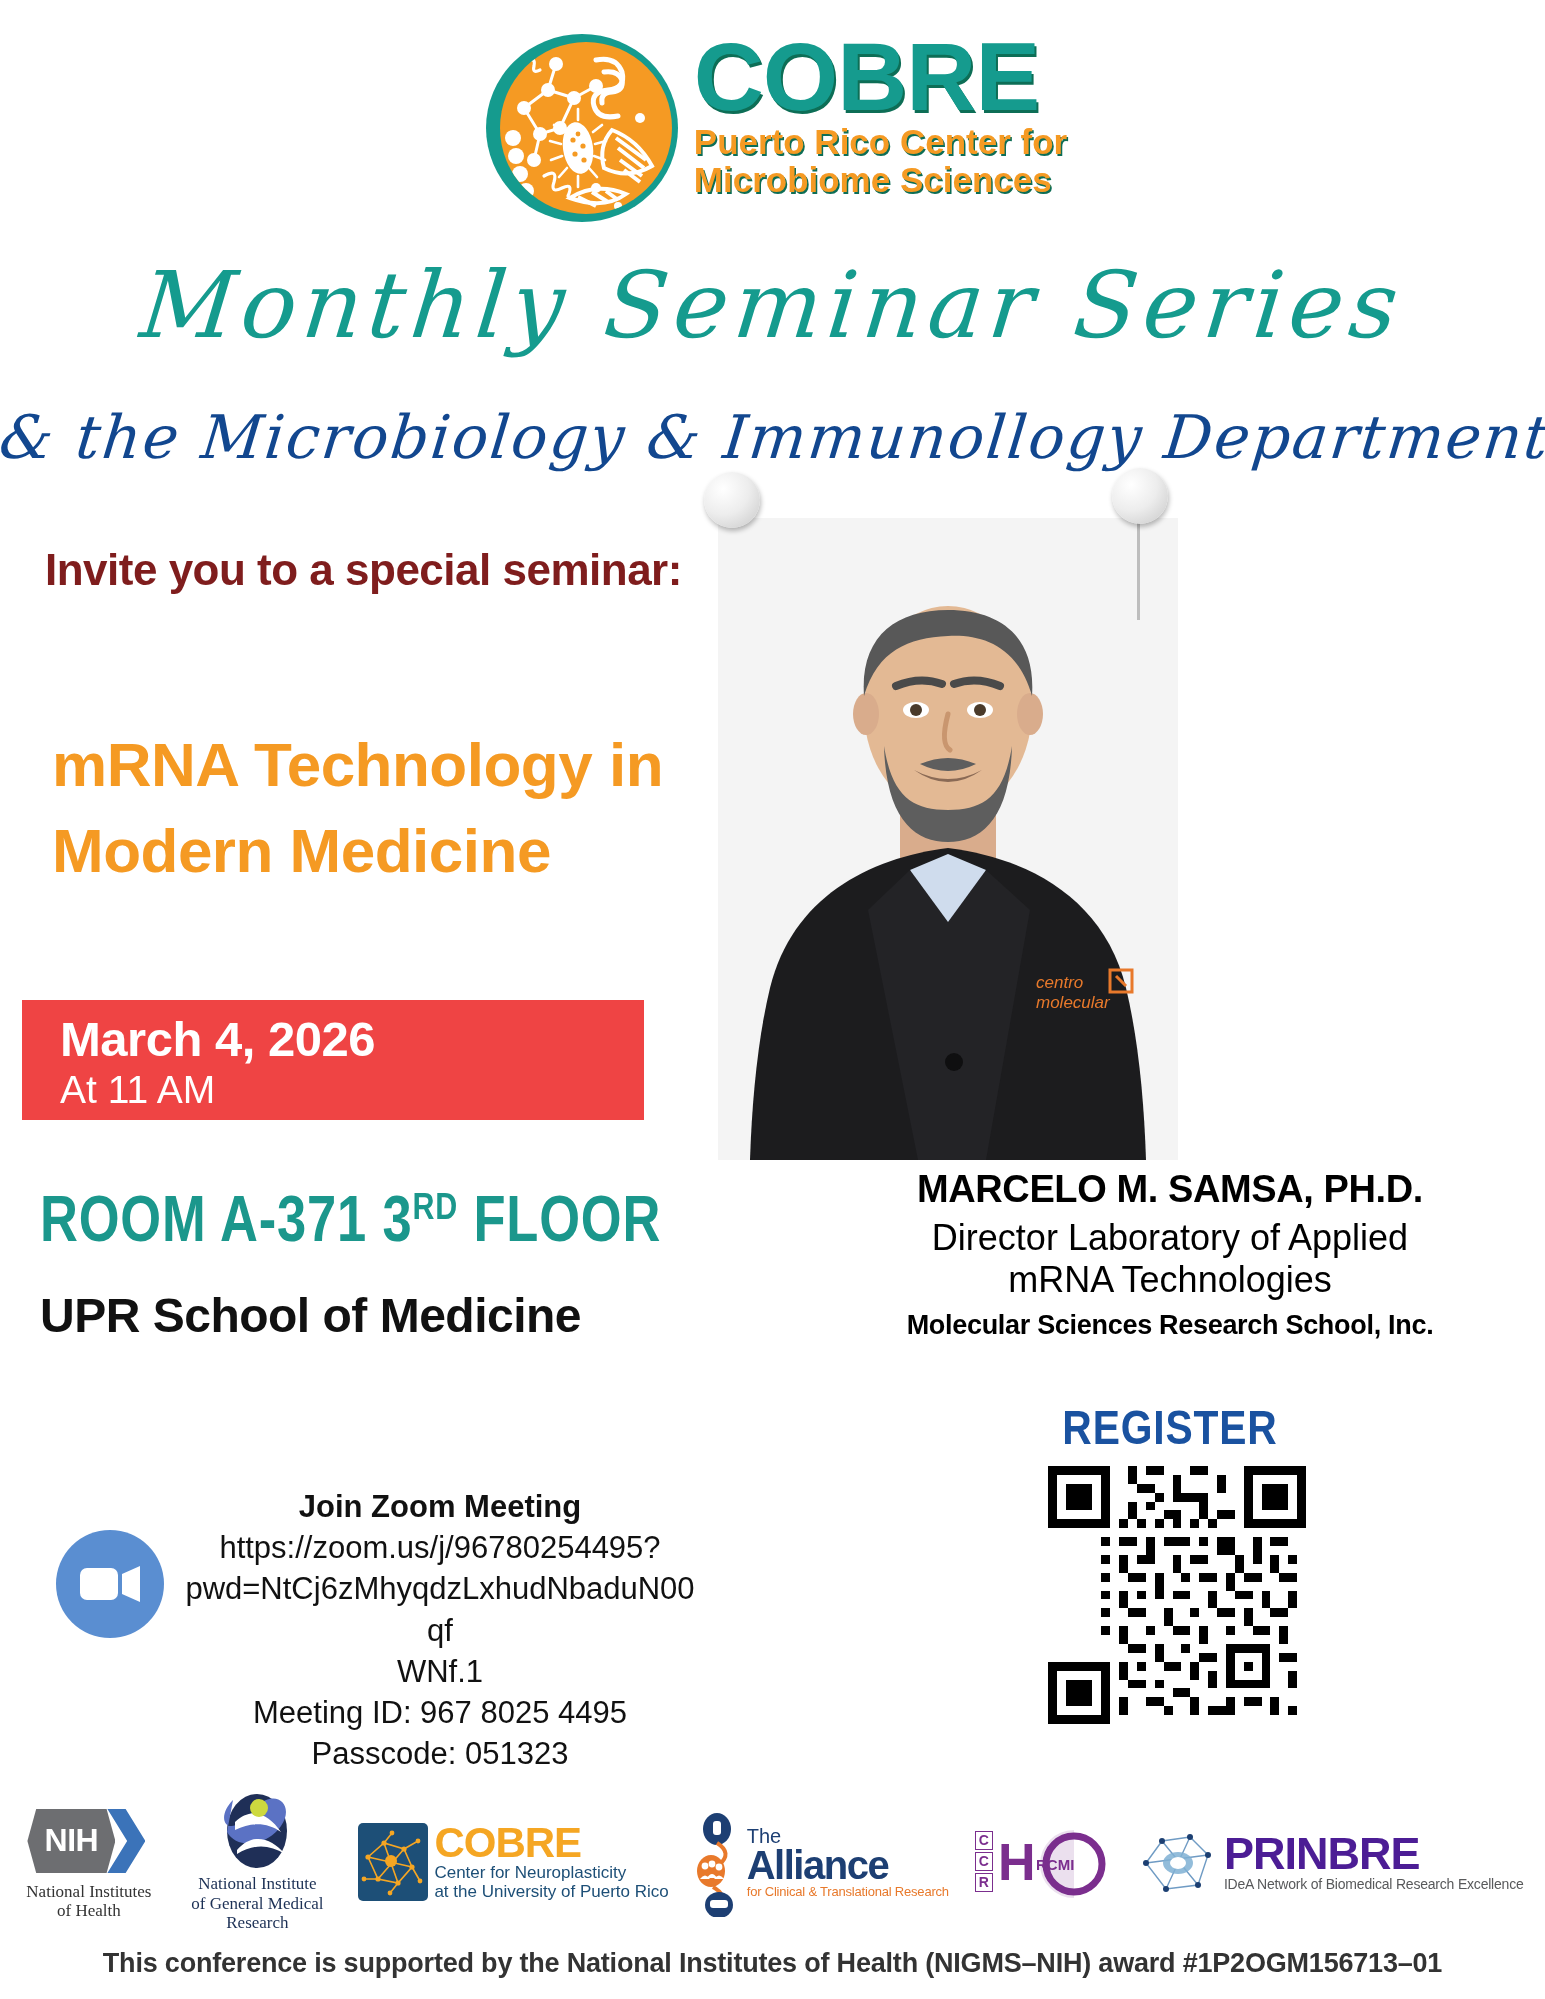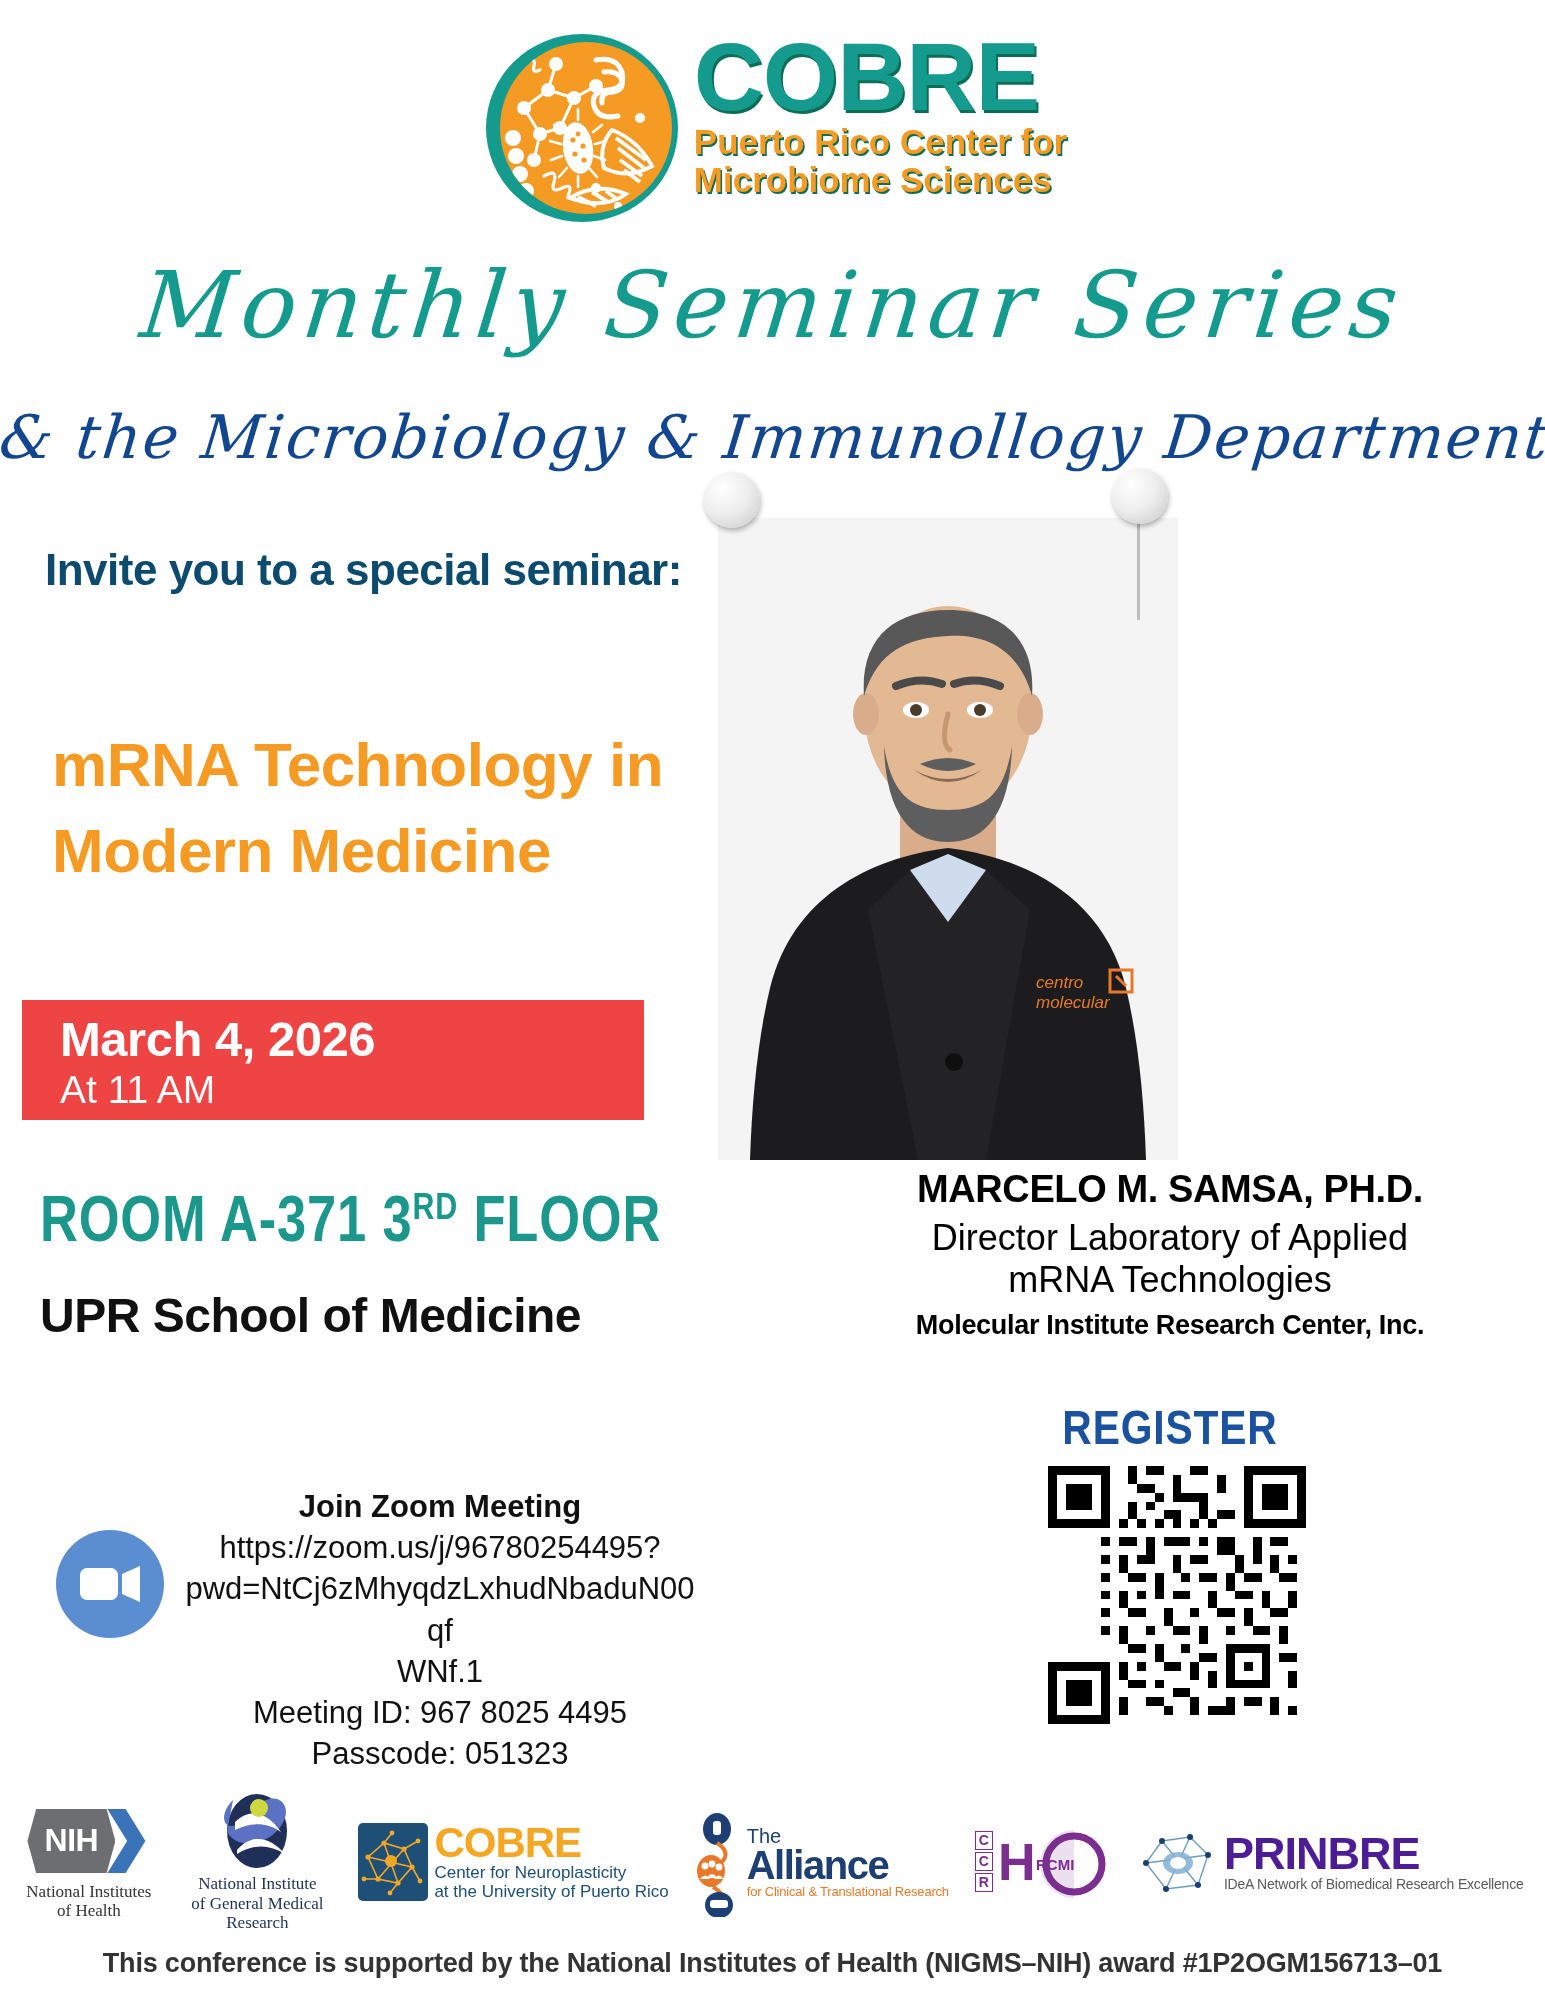--- a/index.html
+++ b/index.html
@@ -90,21 +90,21 @@
     transform: skewX(-6deg);
     white-space: nowrap;
   }
 
   
   .invite {
     position: absolute;
     top: 545px; left: 45px;
     font-size: 44px;
     font-weight: bold;
-    color: #0c4a6e;
+    color: #7f1d1d;
     letter-spacing: -0.5px;
   }
 
   
   .talk-title {
     position: absolute;
     top: 722px; left: 52px;
     width: 690px;
     font-size: 62px;
     font-weight: bold;
@@ -460,21 +460,21 @@
     </svg>
   </div>
 </div>
 
 <div class="speaker-cap">
   <div class="sp-name">MARCELO M. SAMSA, PH.D.</div>
   <div class="sp-role">
     <div>Director Laboratory of Applied</div>
     <div>mRNA Technologies</div>
   </div>
-  <div class="sp-org">Molecular Institute Research Center, Inc.</div>
+  <div class="sp-org">Molecular Sciences Research School, Inc.</div>
 </div>
 
 <div class="register">REGISTER HERE</div>
 <div class="qr">
   <svg width="258" height="258" viewBox="0 0 29 29" shape-rendering="crispEdges">
     <rect width="29" height="29" fill="#ffffff"></rect>
     <g fill="#000000">
 
       <rect x="0" y="0" width="7" height="1"></rect>
         <rect x="0" y="6" width="7" height="1"></rect>

